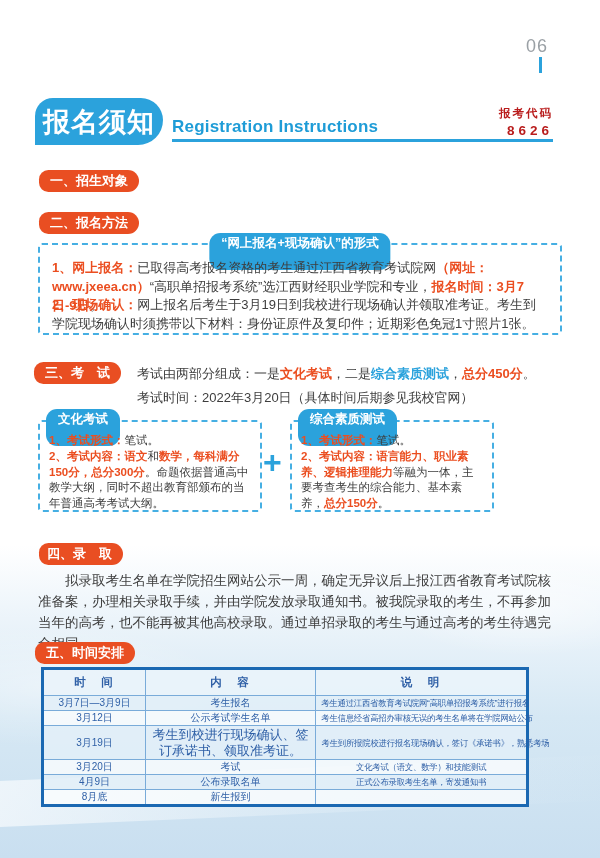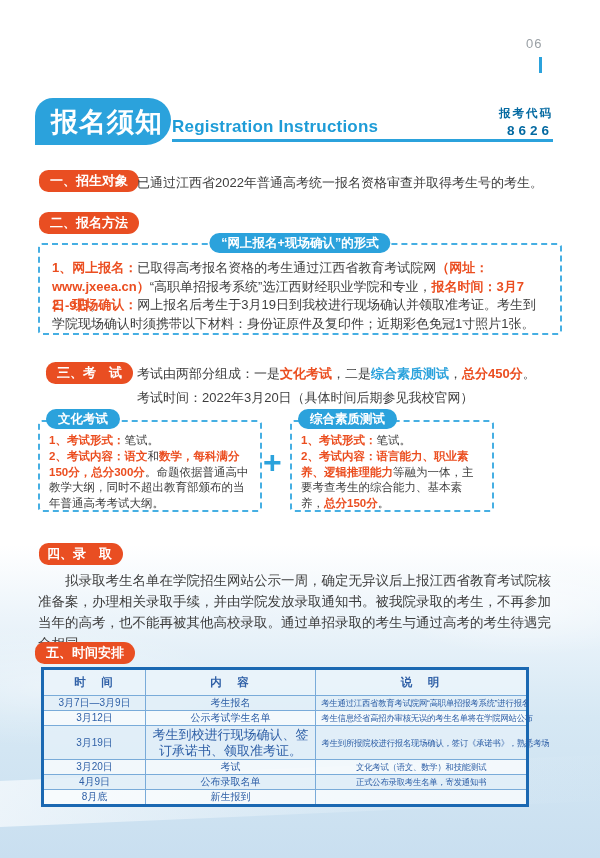--- a/index.html
+++ b/index.html
@@ -17,46 +17,46 @@
     background:linear-gradient(100deg,rgba(255,255,255,.65),rgba(236,245,251,.25) 60%,rgba(255,255,255,0));
     transform:skewY(-2.5deg);
   }
   .bg-blob{
     position:absolute;left:0;right:0;top:560px;height:230px;
     background:
       radial-gradient(140px 50px at 88% 20%,rgba(255,255,255,.55),rgba(255,255,255,0)),
       radial-gradient(180px 60px at 8% 55%,rgba(255,255,255,.4),rgba(255,255,255,0));
   }
   
-  .page-num{position:absolute;top:36px;left:526px;font-size:13px;letter-spacing:1px;color:#9aa0a5;}
+  .page-num{position:absolute;top:36px;left:526px;font-size:18px;letter-spacing:1px;color:#9aa0a5;}
   .page-bar{position:absolute;top:57px;left:539px;width:3px;height:16px;background:#2ba2dc;}
   .blob{
     position:absolute;left:35px;top:98px;width:128px;height:47px;background:#2ba2dc;
-    border-radius:26px 32px 36px 0;display:flex;align-items:center;justify-content:center;padding-left:8px;
+    border-radius:26px 32px 36px 0;display:flex;align-items:center;justify-content:center;
   }
   .blob span{color:#fff;font-weight:bold;font-size:27px;letter-spacing:1px;}
   .title-en{position:absolute;left:172px;top:117px;font-size:17px;font-weight:bold;color:#1e9cd7;letter-spacing:.2px;text-align:right;}
-  .code{position:absolute;top:106px;left:420px;width:133px;text-align:right;color:#0369a1;font-weight:bold;}
+  .code{position:absolute;top:106px;left:420px;width:133px;text-align:right;color:#b91c1c;font-weight:bold;}
   .code .l1{font-size:11.5px;letter-spacing:2px;}
   .code .l2{font-size:13.5px;letter-spacing:4px;margin-top:2px;}
   .head-line{position:absolute;left:172px;top:139px;width:381px;height:3px;background:#2ba2dc;}
   
   .sec-badge{
     position:absolute;background:#e94e22;color:#fff;font-weight:bold;font-size:13px;
     height:22px;line-height:22px;padding:0 11px;border-radius:11px 13px 13px 11px;white-space:nowrap;
   }
   
   .para{position:absolute;font-size:13px;line-height:19px;}
   .orange{color:#eb4e20;font-weight:bold;}
   .blue-t{color:#2ba2dc;font-weight:bold;}
   
   .dash-box{position:absolute;border:2px dashed #46afe3;border-radius:4px;background:rgba(255,255,255,.0);}
   .box-badge{
     position:absolute;background:#2ba2dc;color:#fff;font-weight:bold;font-size:12.5px;
-    height:20px;line-height:21px;padding:0 12px;border-radius:11px;white-space:nowrap;
+    height:37px;line-height:21px;padding:0 12px;border-radius:11px;white-space:nowrap;
   }
   .exam-box-text{position:absolute;font-size:11.5px;line-height:15.8px;}
   .plus{position:absolute;left:263px;top:444px;font-size:32px;font-weight:bold;color:#2ba2dc;}
   
   table.sched{
     position:absolute;left:41px;top:667px;width:485px;height:138px;
     border-collapse:collapse;table-layout:fixed;background:rgba(240,247,252,.55);border-radius:6px;
   }
   table.sched col.c1{width:103px;} table.sched col.c2{width:170px;} table.sched col.c3{width:212px;}
   table.sched th,table.sched td{
@@ -84,34 +84,33 @@
     <span>报名须知</span>
   </div>
   <div class="title-en">Registration Instructions</div>
   <div class="code">
     <div class="l1">报考代码</div>
     <div class="l2">8626</div>
   </div>
   <div class="head-line"></div>
 
   <div class="sec-badge" style="left:39px;top:170px;">一、招生对象</div>
-  <div class="para" style="left:137px;top:173px;width:424px;">已通过江西省2022年普通高考统一报名资格审查并取得考生号的考生。</div>
 
   <div class="sec-badge" style="left:39px;top:212px;">二、报名方法</div>
   <div class="dash-box" style="left:38px;top:243px;width:520px;height:88px;">
     <div class="box-badge" style="left:50%;transform:translateX(-50%);top:-12px;">“网上报名+现场确认”的形式</div>
     <div class="para" style="left:12px;top:13px;width:496px;position:absolute;">
       <span class="orange">1、网上报名：</span><span>已取得高考报名资格的考生通过江西省教育考试院网</span><span class="orange">（网址：www.jxeea.cn）</span><span>“高职单招报考系统”选江西财经职业学院和专业，</span><span class="orange">报名时间：3月7日-9日</span><span>。</span>
     </div>
     <div class="para" style="left:12px;top:50px;width:496px;position:absolute;">
       <span class="orange">2、现场确认：</span><span>网上报名后考生于3月19日到我校进行现场确认并领取准考证。考生到学院现场确认时须携带以下材料：身份证原件及复印件；近期彩色免冠1寸照片1张。</span>
     </div>
   </div>
 
-  <div class="sec-badge" style="left:46px;top:362px;">三、考　试</div>
+  <div class="sec-badge" style="left:34px;top:362px;">三、考　试</div>
   <div class="para" style="left:137px;top:364px;width:430px;">
     <span>考试由两部分组成：一是</span><span class="orange">文化考试</span><span>，二是</span><span class="blue-t">综合素质测试</span><span>，</span><span class="orange">总分450分</span><span>。</span>
   </div>
   <div class="para" style="left:137px;top:388px;width:430px;">考试时间：2022年3月20日（具体时间后期参见我校官网）</div>
 
   <div class="dash-box" style="left:38px;top:420px;width:220px;height:88px;">
     <div class="box-badge" style="left:6px;top:-13px;">文化考试</div>
     <div class="exam-box-text" style="left:9px;top:11px;width:202px;position:absolute;">
       <span class="orange">1、考试形式：</span><span>笔试。</span><br>
       <span class="orange">2、考试内容：</span><span class="orange">语文</span><span>和</span><span class="orange">数学，每科满分150分，总分300分</span><span>。命题依据普通高中教学大纲，同时不超出教育部颁布的当年普通高考考试大纲。</span>

